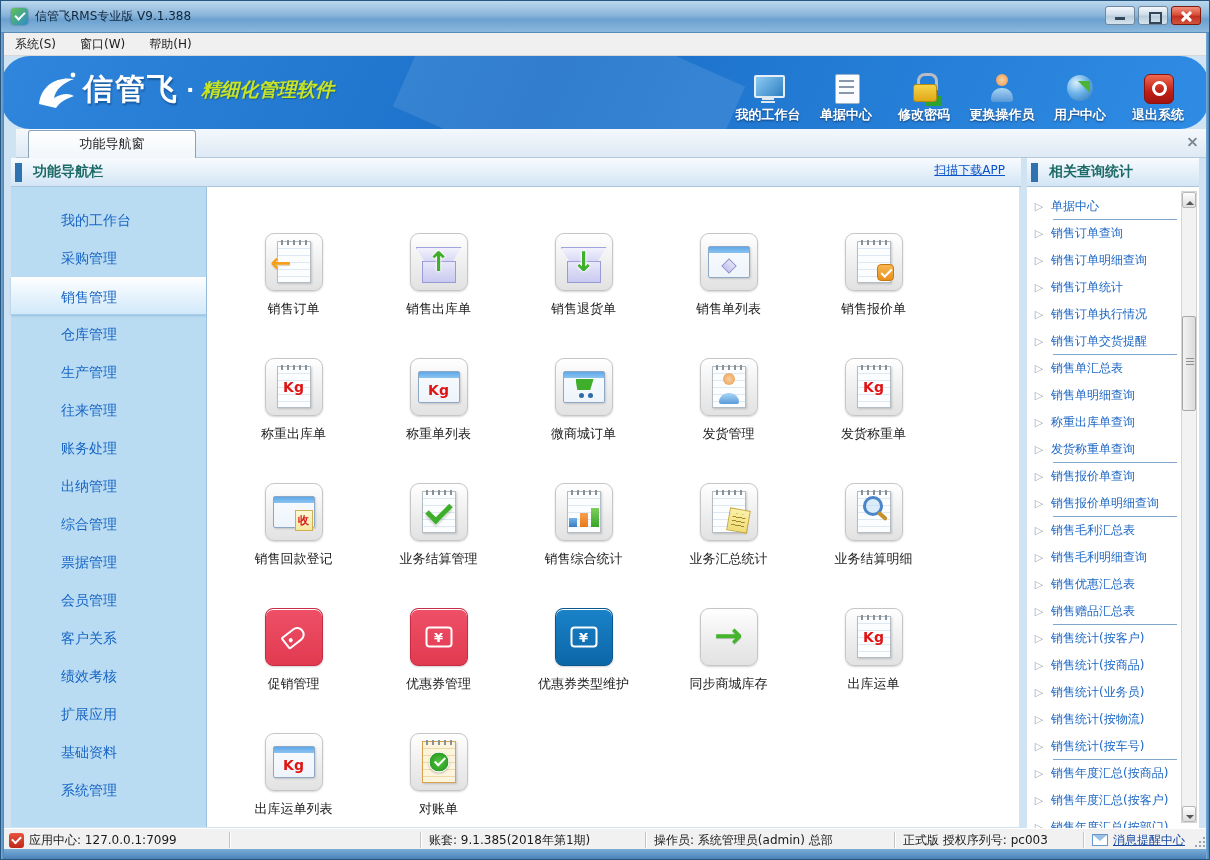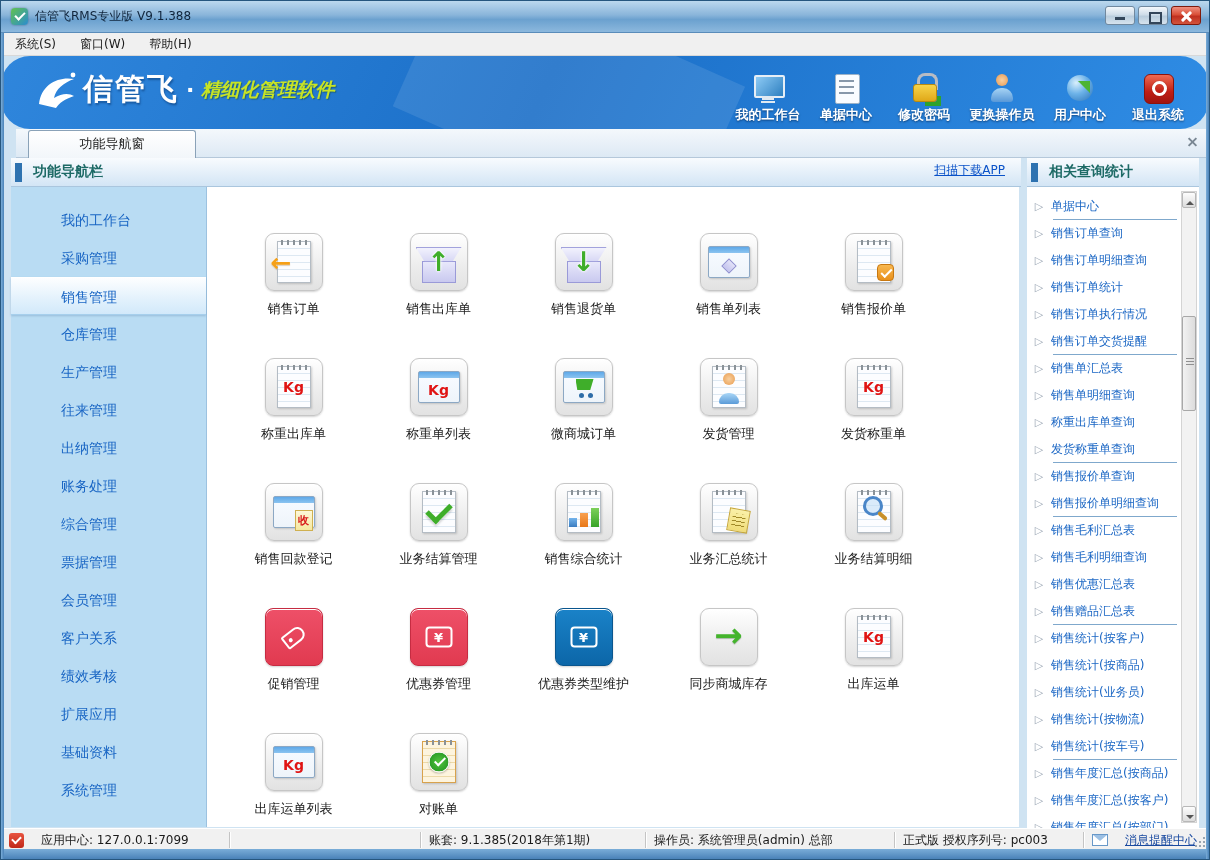--- a/index.html
+++ b/index.html
@@ -215,21 +215,21 @@
   .varrow.up i { top:4px; border-bottom-color:#555; }
   .varrow.down i { top:8px; border-top-color:#555; }
   .vthumb { position:absolute; left:0; top:124px; width:14px; height:95px;
     background:linear-gradient(90deg,#f2f2f2,#dcdcdc); border:1px solid #a8a8a8; border-radius:2px; cursor:grab; }
   .vthumb i { position:absolute; left:3px; top:44px; width:8px; height:1px; background:#909090;
     box-shadow:0 3px 0 #909090,0 -3px 0 #909090; }
 
   
   .statusbar { position:absolute; left:0; top:827px; right:0; height:23px; background:#f1f1f1;
     border-top:1px solid #fff; display:flex; align-items:center; font-size:12px; color:#1a1a1a; }
-  .sseg { display:flex; align-items:center; padding-left:8px; white-space:nowrap; overflow:hidden;gap:12px; }
+  .sseg { display:flex; align-items:center; padding-left:8px; white-space:nowrap; overflow:hidden; }
   .sseg.w1 { width:228px; } .sseg.w2 { width:190px;margin-top:32px; } .sseg.w3 { width:224px; }
   .sseg.w4 { width:248px; } .sseg.w5 { width:188px; }
   .ssep { width:1px; height:16px; background:#c4c4c4; box-shadow:1px 0 0 #fff; }
   .s-ic { position:relative; margin-right:5px; }
   .s-logo { width:15px; height:15px; border-radius:3px; background:linear-gradient(#e85440,#c02818); }
   .s-logo::after { content:""; position:absolute; left:3px; top:3px; width:7px; height:4px;
     border-left:2px solid #fff; border-bottom:2px solid #fff; transform:rotate(-45deg); }
   .s-ok { width:15px; height:15px; border-radius:50%; background:radial-gradient(#6ed05a,#2a9e2a); }
   .s-ok::after { content:""; position:absolute; left:3px; top:4px; width:7px; height:3px;
     border-left:2px solid #fff; border-bottom:2px solid #fff; transform:rotate(-45deg); }
@@ -338,24 +338,24 @@
       <div class="nav-item">
     <span class="nav-label">仓库管理</span>
   </div>
       <div class="nav-item">
     <span class="nav-label">生产管理</span>
   </div>
       <div class="nav-item">
     <span class="nav-label">往来管理</span>
   </div>
       <div class="nav-item">
+    <span class="nav-label">账务处理</span>
+  </div>
+      <div class="nav-item">
     <span class="nav-label">出纳管理</span>
-  </div>
-      <div class="nav-item">
-    <span class="nav-label">账务处理</span>
   </div>
       <div class="nav-item">
     <span class="nav-label">综合管理</span>
   </div>
       <div class="nav-item">
     <span class="nav-label">票据管理</span>
   </div>
       <div class="nav-item">
     <span class="nav-label">会员管理</span>
   </div>

